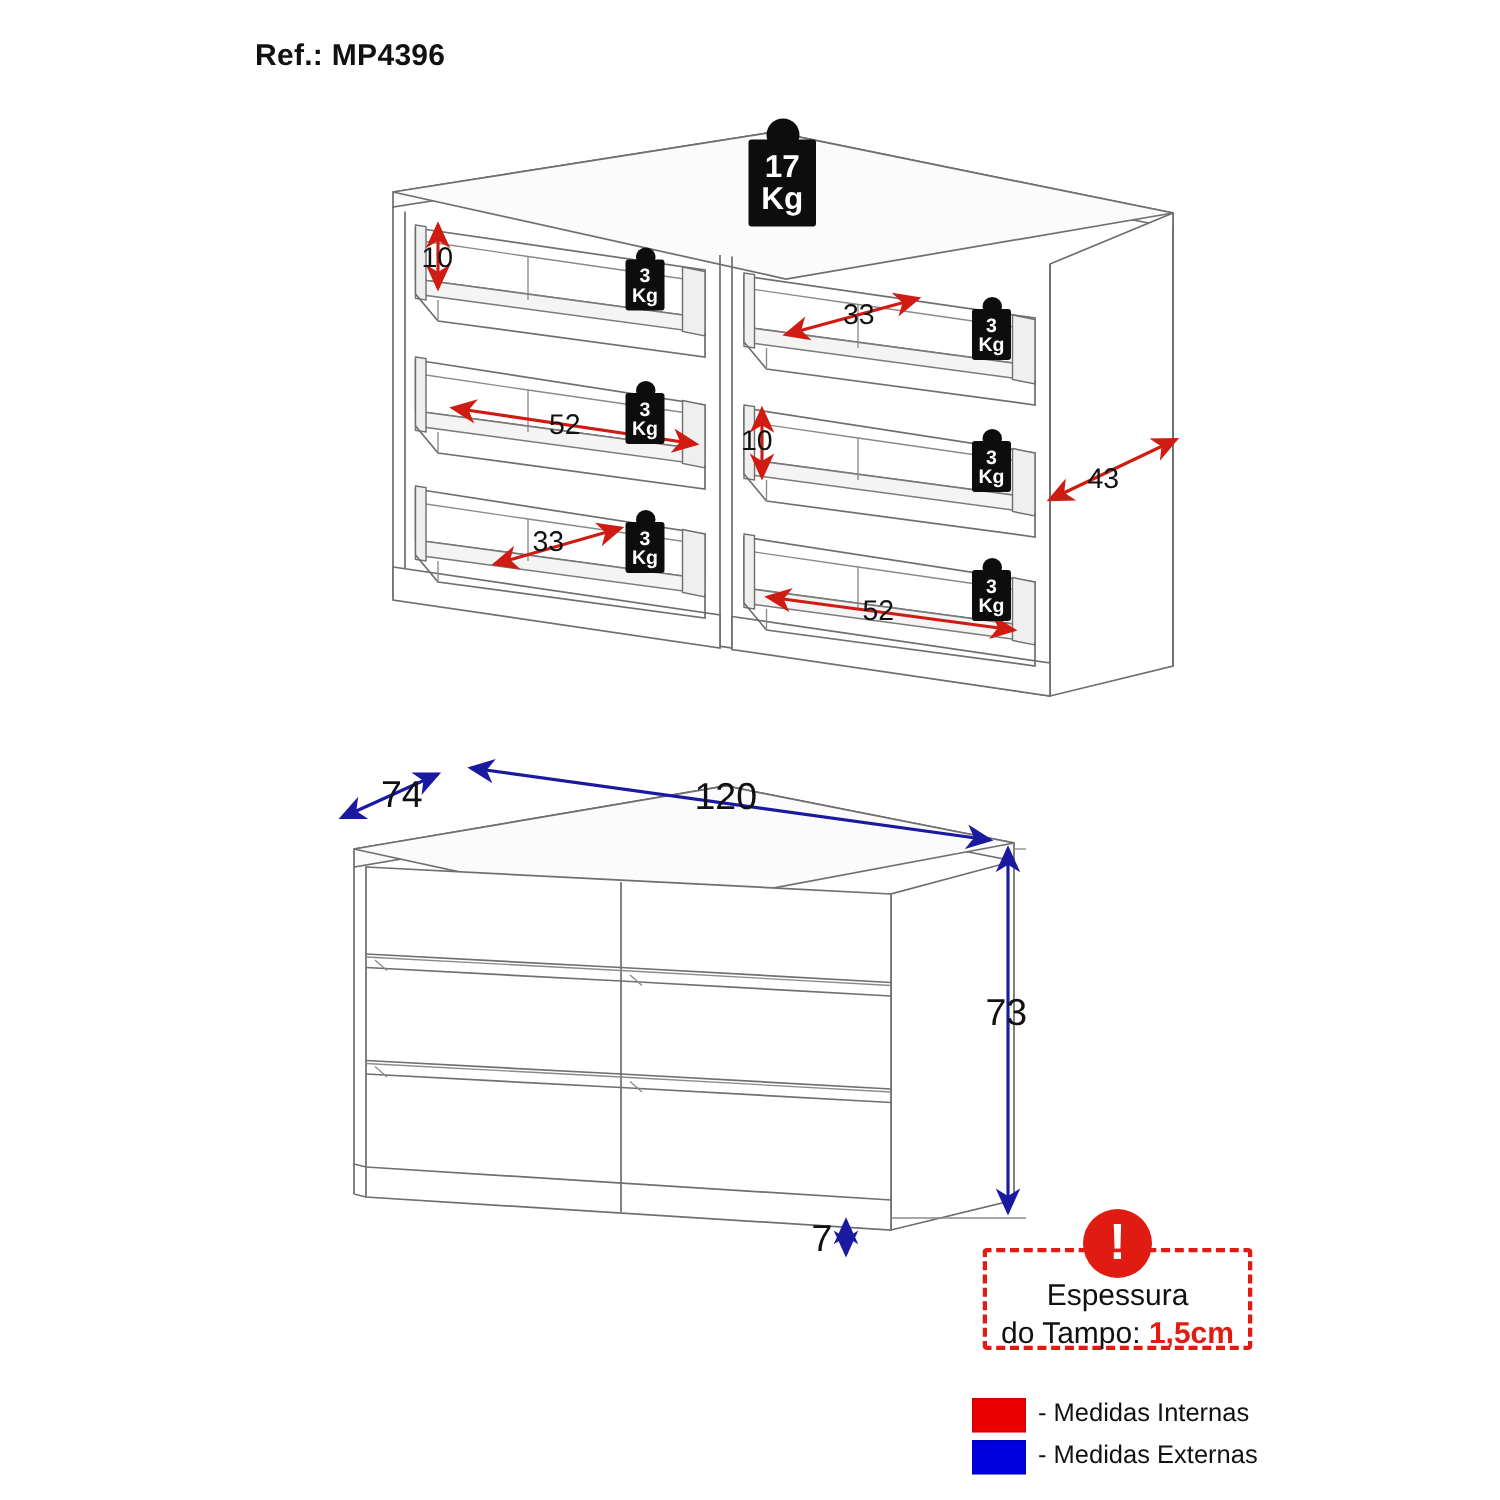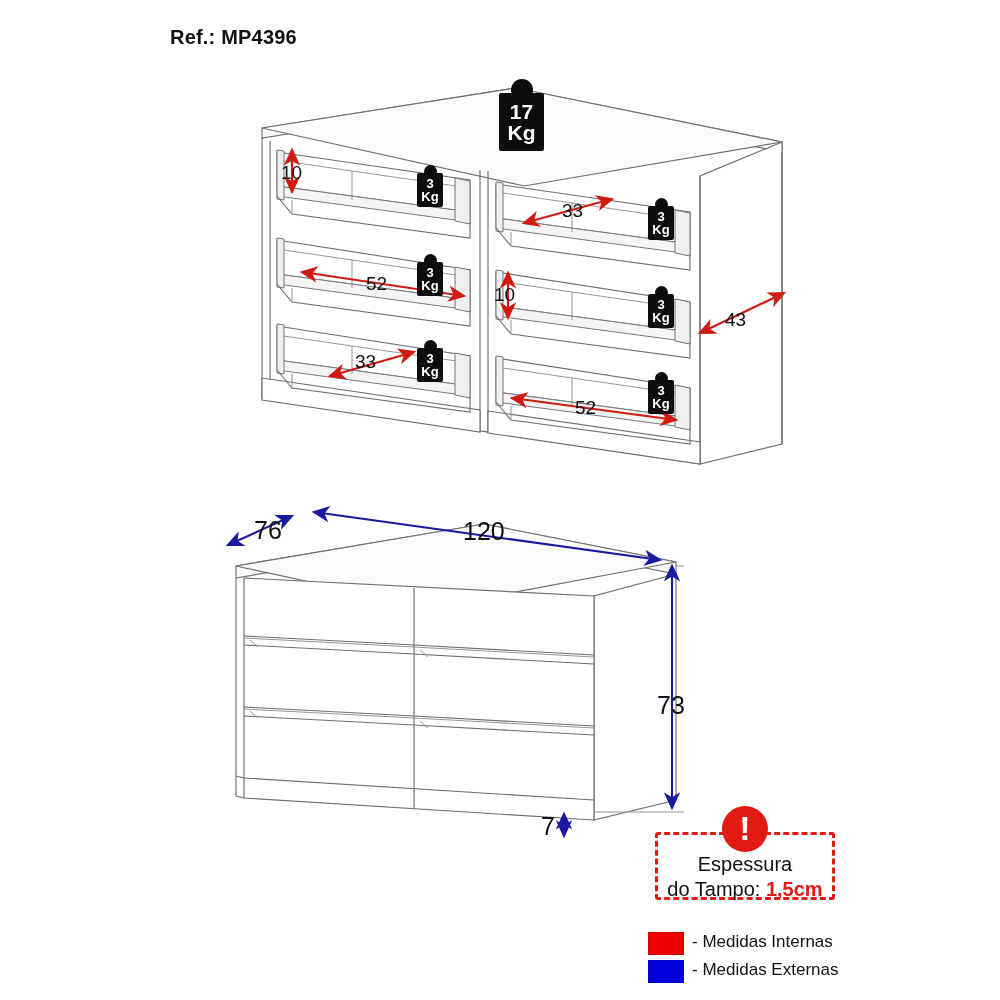--- a/index.html
+++ b/index.html
@@ -282,23 +282,23 @@
   </div>
 
   <div class="dim" style="left:281px;top:163px;">10</div>
   <div class="dim" style="left:562px;top:201px;">33</div>
   <div class="dim" style="left:366px;top:274px;">52</div>
   <div class="dim" style="left:494px;top:285px;">10</div>
   <div class="dim" style="left:355px;top:352px;">33</div>
   <div class="dim" style="left:575px;top:398px;">52</div>
   <div class="dim" style="left:693px;top:310px;margin-left:32px;">43</div>
 
-  <div class="dim big" style="left:254px;top:518px;">76</div>
+  <div class="dim big" style="left:254px;top:518px;">74</div>
   <div class="dim big" style="left:463px;top:519px;">120</div>
-  <div class="dim big" style="left:657px;top:693px;text-align:right;">73</div>
+  <div class="dim big" style="left:657px;top:663px;text-align:right;">73</div>
   <div class="dim big" style="left:541px;top:814px;">7</div>
 
   <div class="warn-box"></div>
   <div class="warn-icon">
       <span>!</span>
     </div>
   <div class="warn-text">
     <div>Espessura</div>
     <div><span>do Tampo: </span><b>1,5cm</b></div>
   </div>

